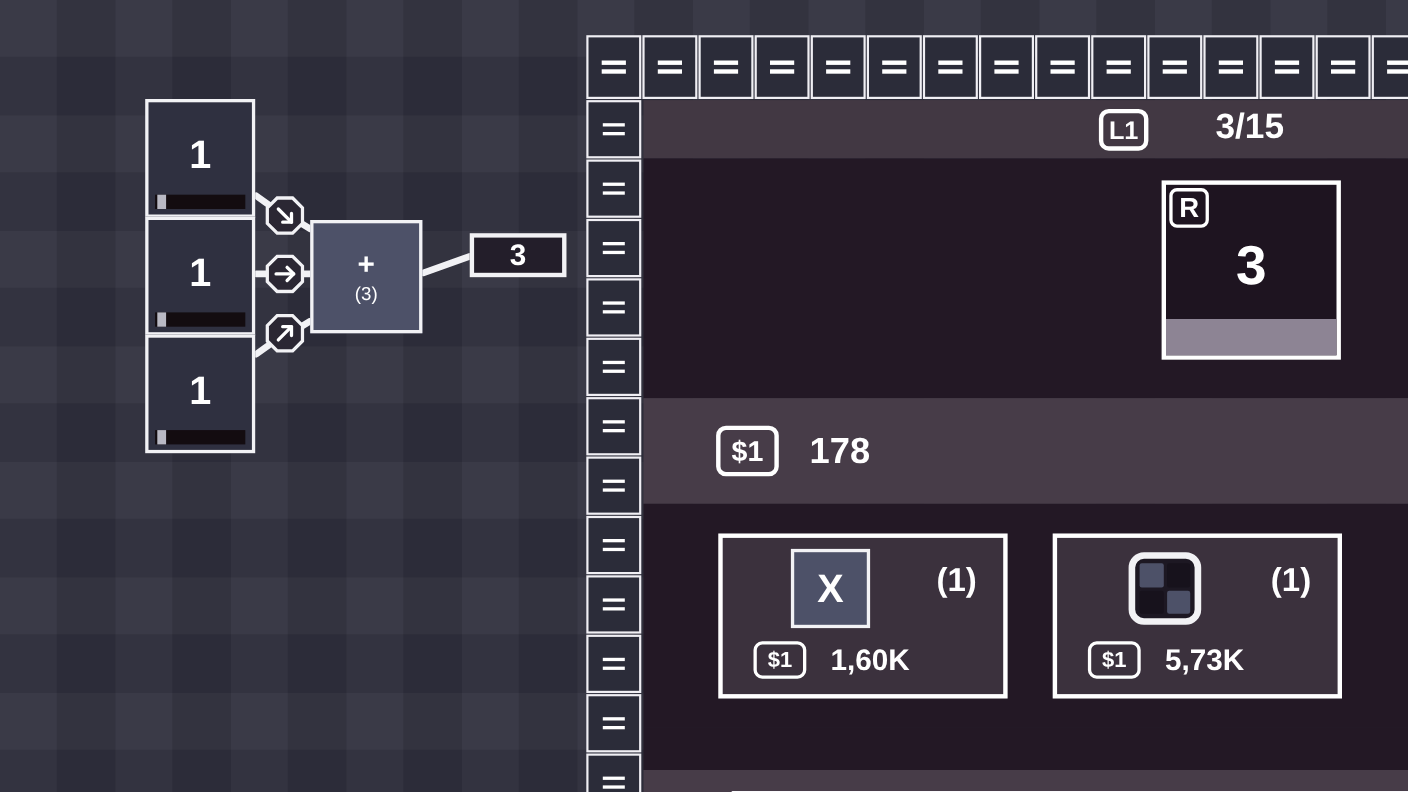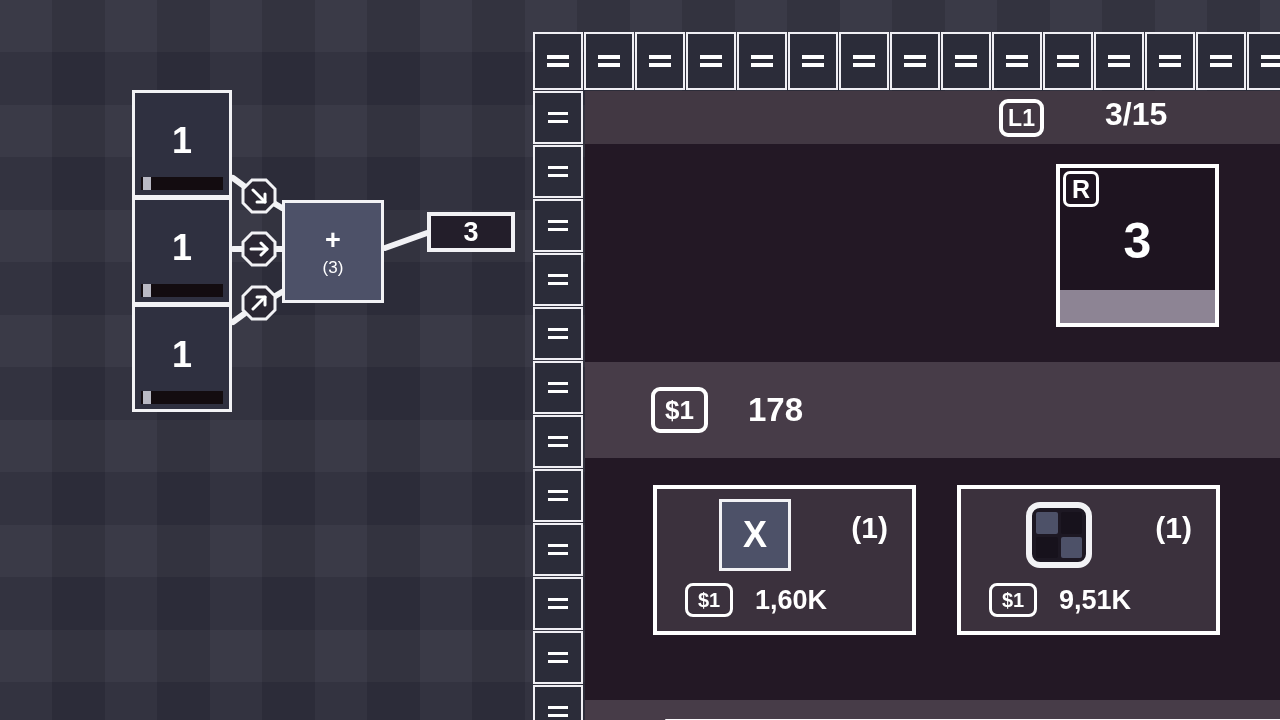--- a/index.html
+++ b/index.html
@@ -157,21 +157,21 @@
     height: 33px; background: #8d8494;
   }
 
   .sec-stats {
     height: 96px; background: #473c48;
     position: relative;
     display: flex; align-items: center;
   }
   .stat { position: absolute; display: flex; align-items: center; }
   .stat .badge { height: 46px; padding: 0 10px; font-size: 26px; min-width: 46px; }
-  .stat .sval { font-size: 33px; font-weight: bold; color: #fff; margin-left: 40px; }
+  .stat .sval { font-size: 33px; font-weight: bold; color: #fff; margin-left: 28px; }
   .stat-1 { left: 66px; }
   .stat-2 { left: 390px; }
 
   .sec-shop {
     flex: 0 0 203px; background: #231825;
     position: relative;
   }
   .card {
     position: absolute; top: 27px;
     width: 263px; height: 150px;
@@ -420,21 +420,21 @@
             <div class="icon-grid">
               <i class="lt"></i>
                 <i class="dk"></i>
                 <i class="dk"></i>
                 <i class="lt"></i>
             </div>
           </div>
           <div class="cqty">(1)</div>
           <div class="cprice">
             <div class="badge">$1</div>
-            <div class="camt">9,51K</div>
+            <div class="camt">5,73K</div>
           </div>
         </div>
       </div>
 
       <div class="sec-gap"></div>
 
       <div class="sec-foot">
         <div class="foot-sheet"></div>
       </div>
 

